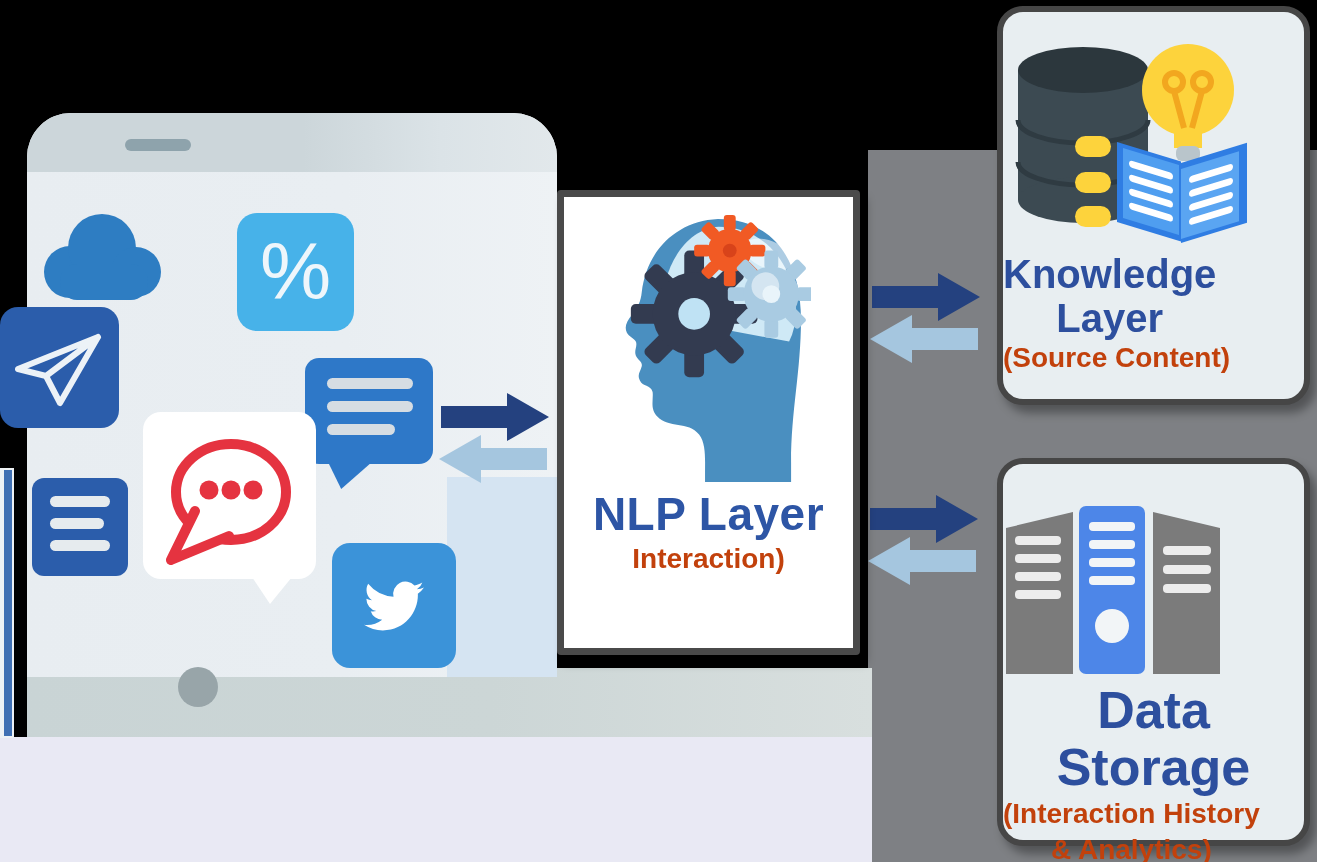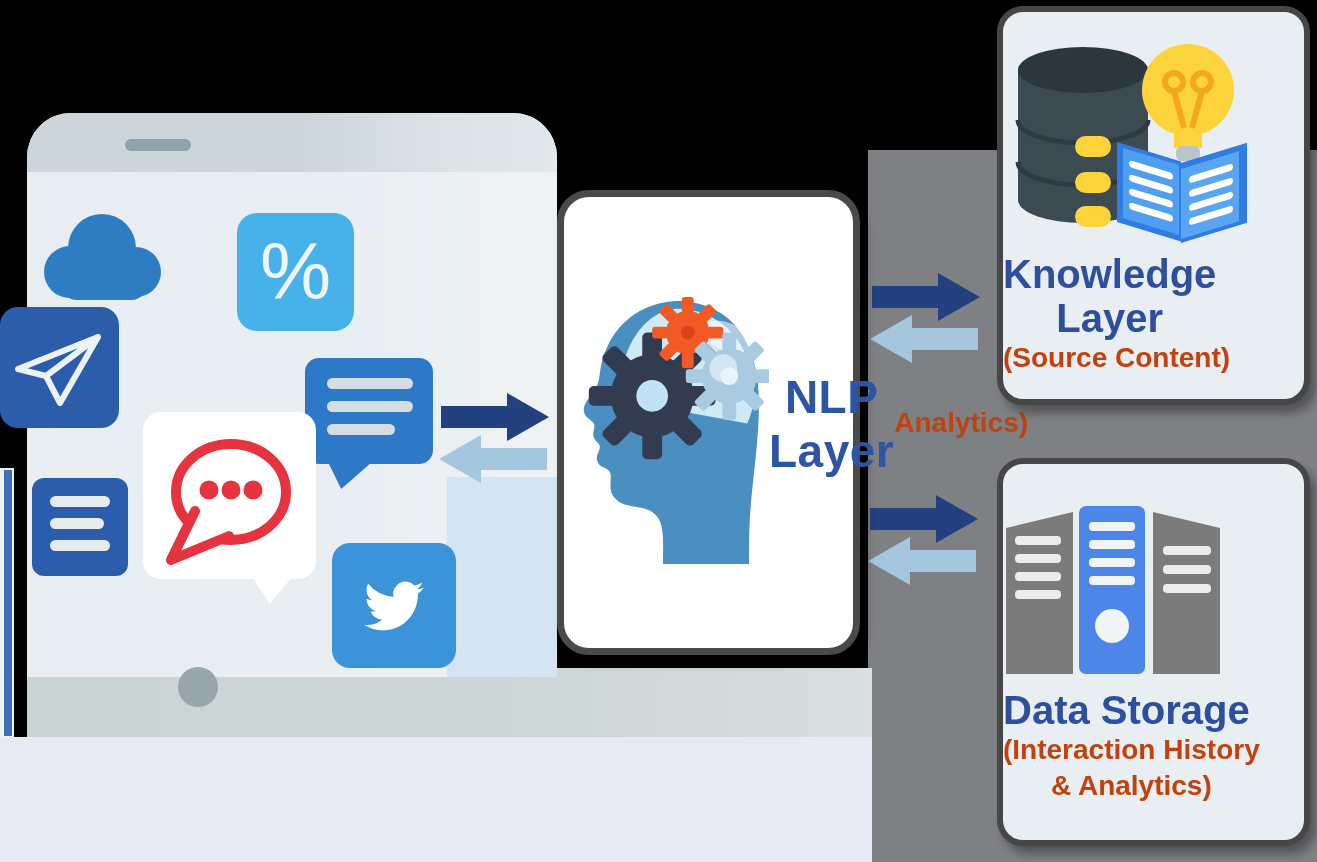--- a/index.html
+++ b/index.html
@@ -42,26 +42,26 @@
   .twitter{left:332px;top:543px;width:124px;height:125px;border-radius:18px;background:#3b93d9;
            display:flex;align-items:center;justify-content:center;}
 
   
   .panel{background:#e8eef1;border:6px solid #464646;border-radius:26px;
          box-shadow:6px 8px 10px rgba(0,0,0,.35);box-sizing:border-box;
          display:flex;flex-direction:column;align-items:flex-start;text-align:center;}
   .kb{left:997px;top:6px;width:313px;height:399px;}
   .ds{left:997px;top:458px;width:313px;height:388px;}
   .nlp{left:557px;top:190px;width:303px;height:465px;background:#fff;border:7px solid #4a4a4a;
-       border-radius:32px;box-shadow:6px 8px 10px rgba(0,0,0,.35);box-sizing:border-box;
-       display:flex;flex-direction:row;align-items:center;text-align:center;}
+       border-radius:4px;box-shadow:6px 8px 10px rgba(0,0,0,.35);box-sizing:border-box;
+       display:flex;flex-direction:column;align-items:center;text-align:center;}
 
   .box-title{font-weight:bold;color:#2d4f9e;line-height:1.1;}
   .kb .box-title{font-size:40px;margin-top:8px;}
-  .ds .box-title{font-size:40px;margin-top:10px;}
+  .ds .box-title{font-size:52px;margin-top:4px;}
   .nlp-title{font-size:46px;font-weight:bold;color:#2d55a5;margin-top:2px;letter-spacing:.5px;}
   .box-sub{font-weight:bold;color:#c2410c;font-size:28px;line-height:1.28;margin-top:0;}
 
   svg{display:block;}
 </style>
 </head>
 <body>
 
 <div id="canvas">
 
@@ -192,21 +192,21 @@
             <rect x="-7" y="-44" width="14" height="18" rx="3" transform="rotate(315)"></rect>
             <circle cx="0" cy="0" r="28"></circle>
           </g>
           <circle cx="-6" cy="-8" r="14" fill="#ffffff" opacity="0.5"></circle>
           <circle cx="0" cy="0" r="9" fill="#e9f4fa"></circle>
         </g>
       </svg>
     </div>
     <div class="nlp-title">NLP Layer</div>
     <div class="box-sub">
-      <div>Analytics)</div>
+      <div>Interaction)</div>
     </div>
   </div>
 
   <div class="abs panel kb">
     <div style="margin-top:20px;">
       <svg width="250" height="212" viewBox="0 0 250 212">
         <g>
           <rect x="15" y="38" width="130" height="130" fill="#3c4a52"></rect>
           <ellipse cx="80" cy="168" rx="65" ry="23" fill="#3c4a52"></ellipse>
           <path d="M15,88 a65,23 0 0 0 130,0" fill="none" stroke="#2f3b42" stroke-width="5"></path>

